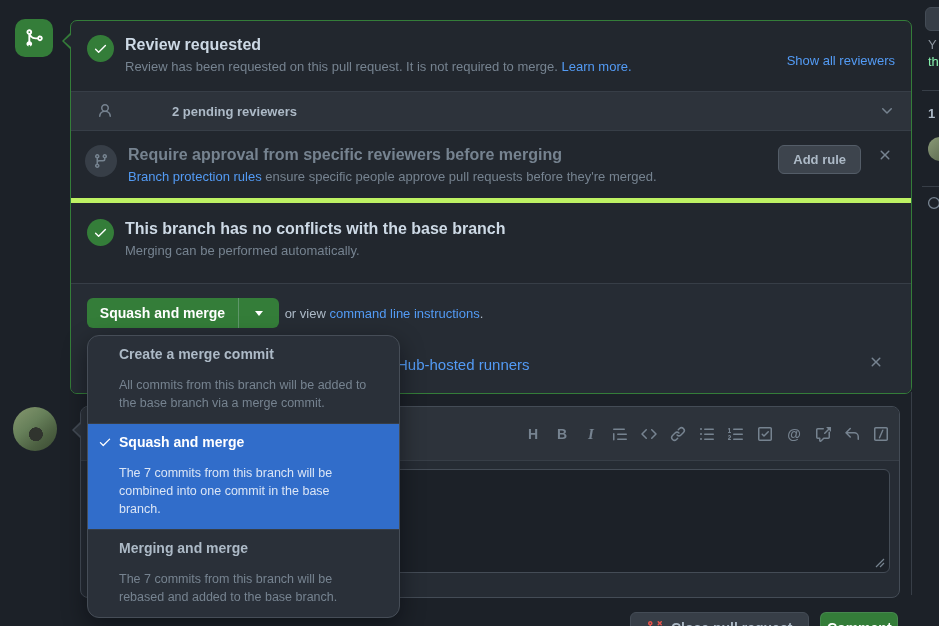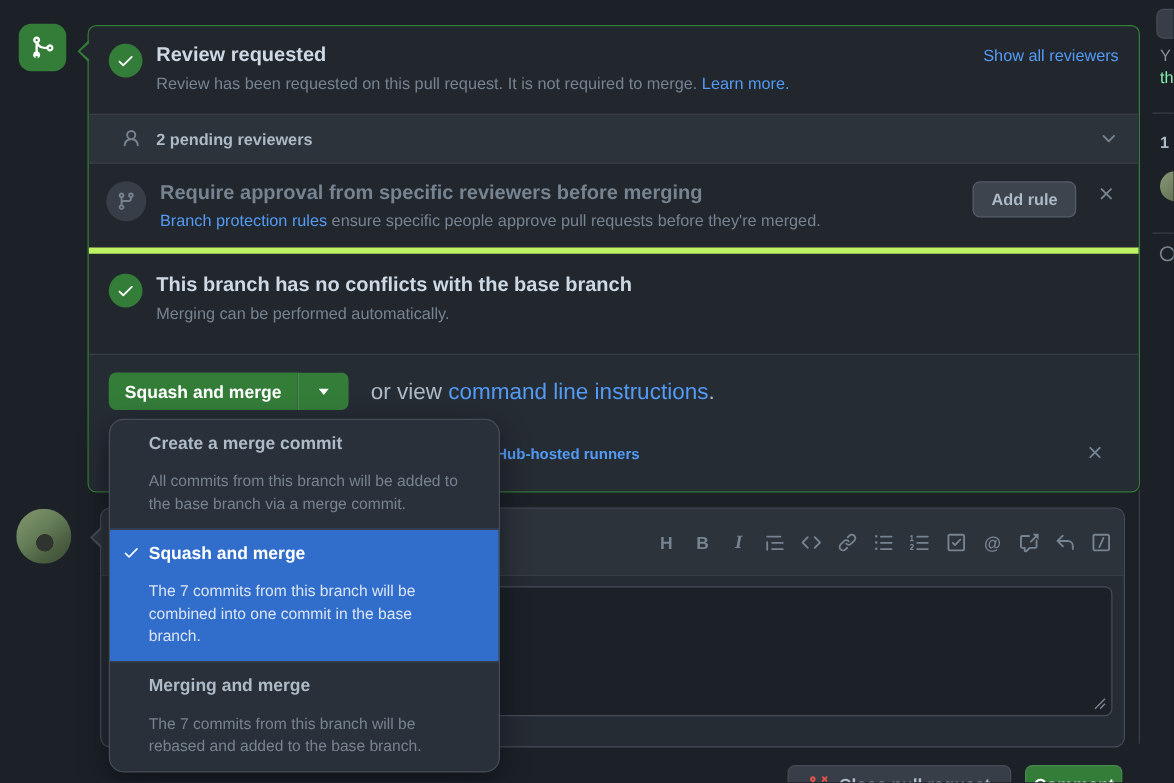--- a/index.html
+++ b/index.html
@@ -22,46 +22,46 @@
     border:7px solid transparent;border-left:0;border-right:8px solid #22272e;}
   .box-inner{height:100%;border-radius:6px;overflow:hidden;display:flex;flex-direction:column;}
 
   .sec{display:flex;align-items:flex-start;padding:14px 16px;}
   .sec-review{height:70px;box-sizing:border-box;}
   .circle-check{width:27px;height:27px;border-radius:50%;background:#347d39;color:#fff;
     display:flex;align-items:center;justify-content:center;flex:0 0 auto;}
   .txtcol{flex:1;margin-left:11px;min-width:0;}
   .h-title{font-size:16px;font-weight:700;color:#cdd9e5;line-height:20px;}
   .h-sub{font-size:13px;color:#768390;margin-top:3px;line-height:17px;}
-  .toplink{font-size:13px;margin-top:2px;white-space:nowrap;}
+  .toplink{font-size:13px;margin-top:18px;white-space:nowrap;}
 
   .row-pending{height:40px;box-sizing:border-box;background:#2d333b;border-top:1px solid #373e47;
-    border-bottom:1px solid #373e47;display:flex;align-items:center;padding:0 16px 0 26px;cursor:pointer;}
+    border-bottom:1px solid #373e47;display:flex;align-items:center;padding:0 16px 0 26px;cursor:pointer;gap:47px;}
   .row-pending .lbl{font-weight:700;color:#adbac7;margin-left:12px;flex:1;}
 
   .sec-protect{height:72px;box-sizing:border-box;border-bottom:5px solid #bef264;}
   .circle-gray{width:32px;height:32px;border-radius:50%;background:#373e47;color:#768390;
     display:flex;align-items:center;justify-content:center;flex:0 0 auto;}
   .p-title{font-size:16px;font-weight:700;color:#768390;line-height:20px;}
   .btn-secondary{background:#3d444d;border:1px solid #545d68;border-radius:6px;color:#adbac7;
     font-size:13px;font-weight:600;padding:6px 14px;margin-left:28px;cursor:pointer;
     font-family:inherit;white-space:nowrap;}
   .icon-btn{background:none;border:none;color:#768390;cursor:pointer;padding:2px;margin-left:14px;}
 
   .sec-conflicts{height:80px;box-sizing:border-box;padding-top:16px;}
 
   .sec-merge{flex:1;position:relative;background:#262c34;border-top:1px solid #373e47;padding:14px 16px;}
   .merge-btn-group{display:inline-flex;height:30px;vertical-align:middle;cursor:pointer;}
   .merge-btn-main{background:#347d39;color:#fff;font-size:14px;font-weight:600;border:none;
     border-radius:6px 0 0 6px;width:151px;font-family:inherit;cursor:pointer;}
   .merge-btn-caret{background:#347d39;border:none;border-left:1px solid rgba(205,217,229,.28);
     border-radius:0 6px 6px 0;width:41px;display:flex;align-items:center;justify-content:center;cursor:pointer;}
   .tri-down{width:0;height:0;border:4px solid transparent;border-top:5px solid #fff;margin-top:5px;}
-  .or-view{margin-left:14px;font-size:18px;color:#adbac7;vertical-align:middle;}
-  .runners-link{position:absolute;left:326px;top:72px;font-size:12px;font-weight:bold;}
+  .or-view{margin-left:2px;font-size:13px;color:#adbac7;vertical-align:middle;}
+  .runners-link{position:absolute;left:326px;top:72px;font-size:15px;}
   .runners-x{position:absolute;right:25px;top:68px;margin-left:0;}
 
   
   .merge-menu{position:absolute;left:87px;top:335px;width:311px;background:#2a3039;
     border:1px solid #464d57;border-radius:12px;overflow:hidden;z-index:30;
     box-shadow:0 8px 24px rgba(1,4,9,.45);}
   .menu-item{padding:9px 32px 11px 31px;position:relative;cursor:pointer;}
   .menu-item + .menu-item{border-top:1px solid #373e47;}
   .mi-title{font-size:14px;font-weight:700;color:#adbac7;line-height:19px;}
   .mi-desc{font-size:12.5px;color:#768390;line-height:18px;margin-top:12px;max-width:250px;}

